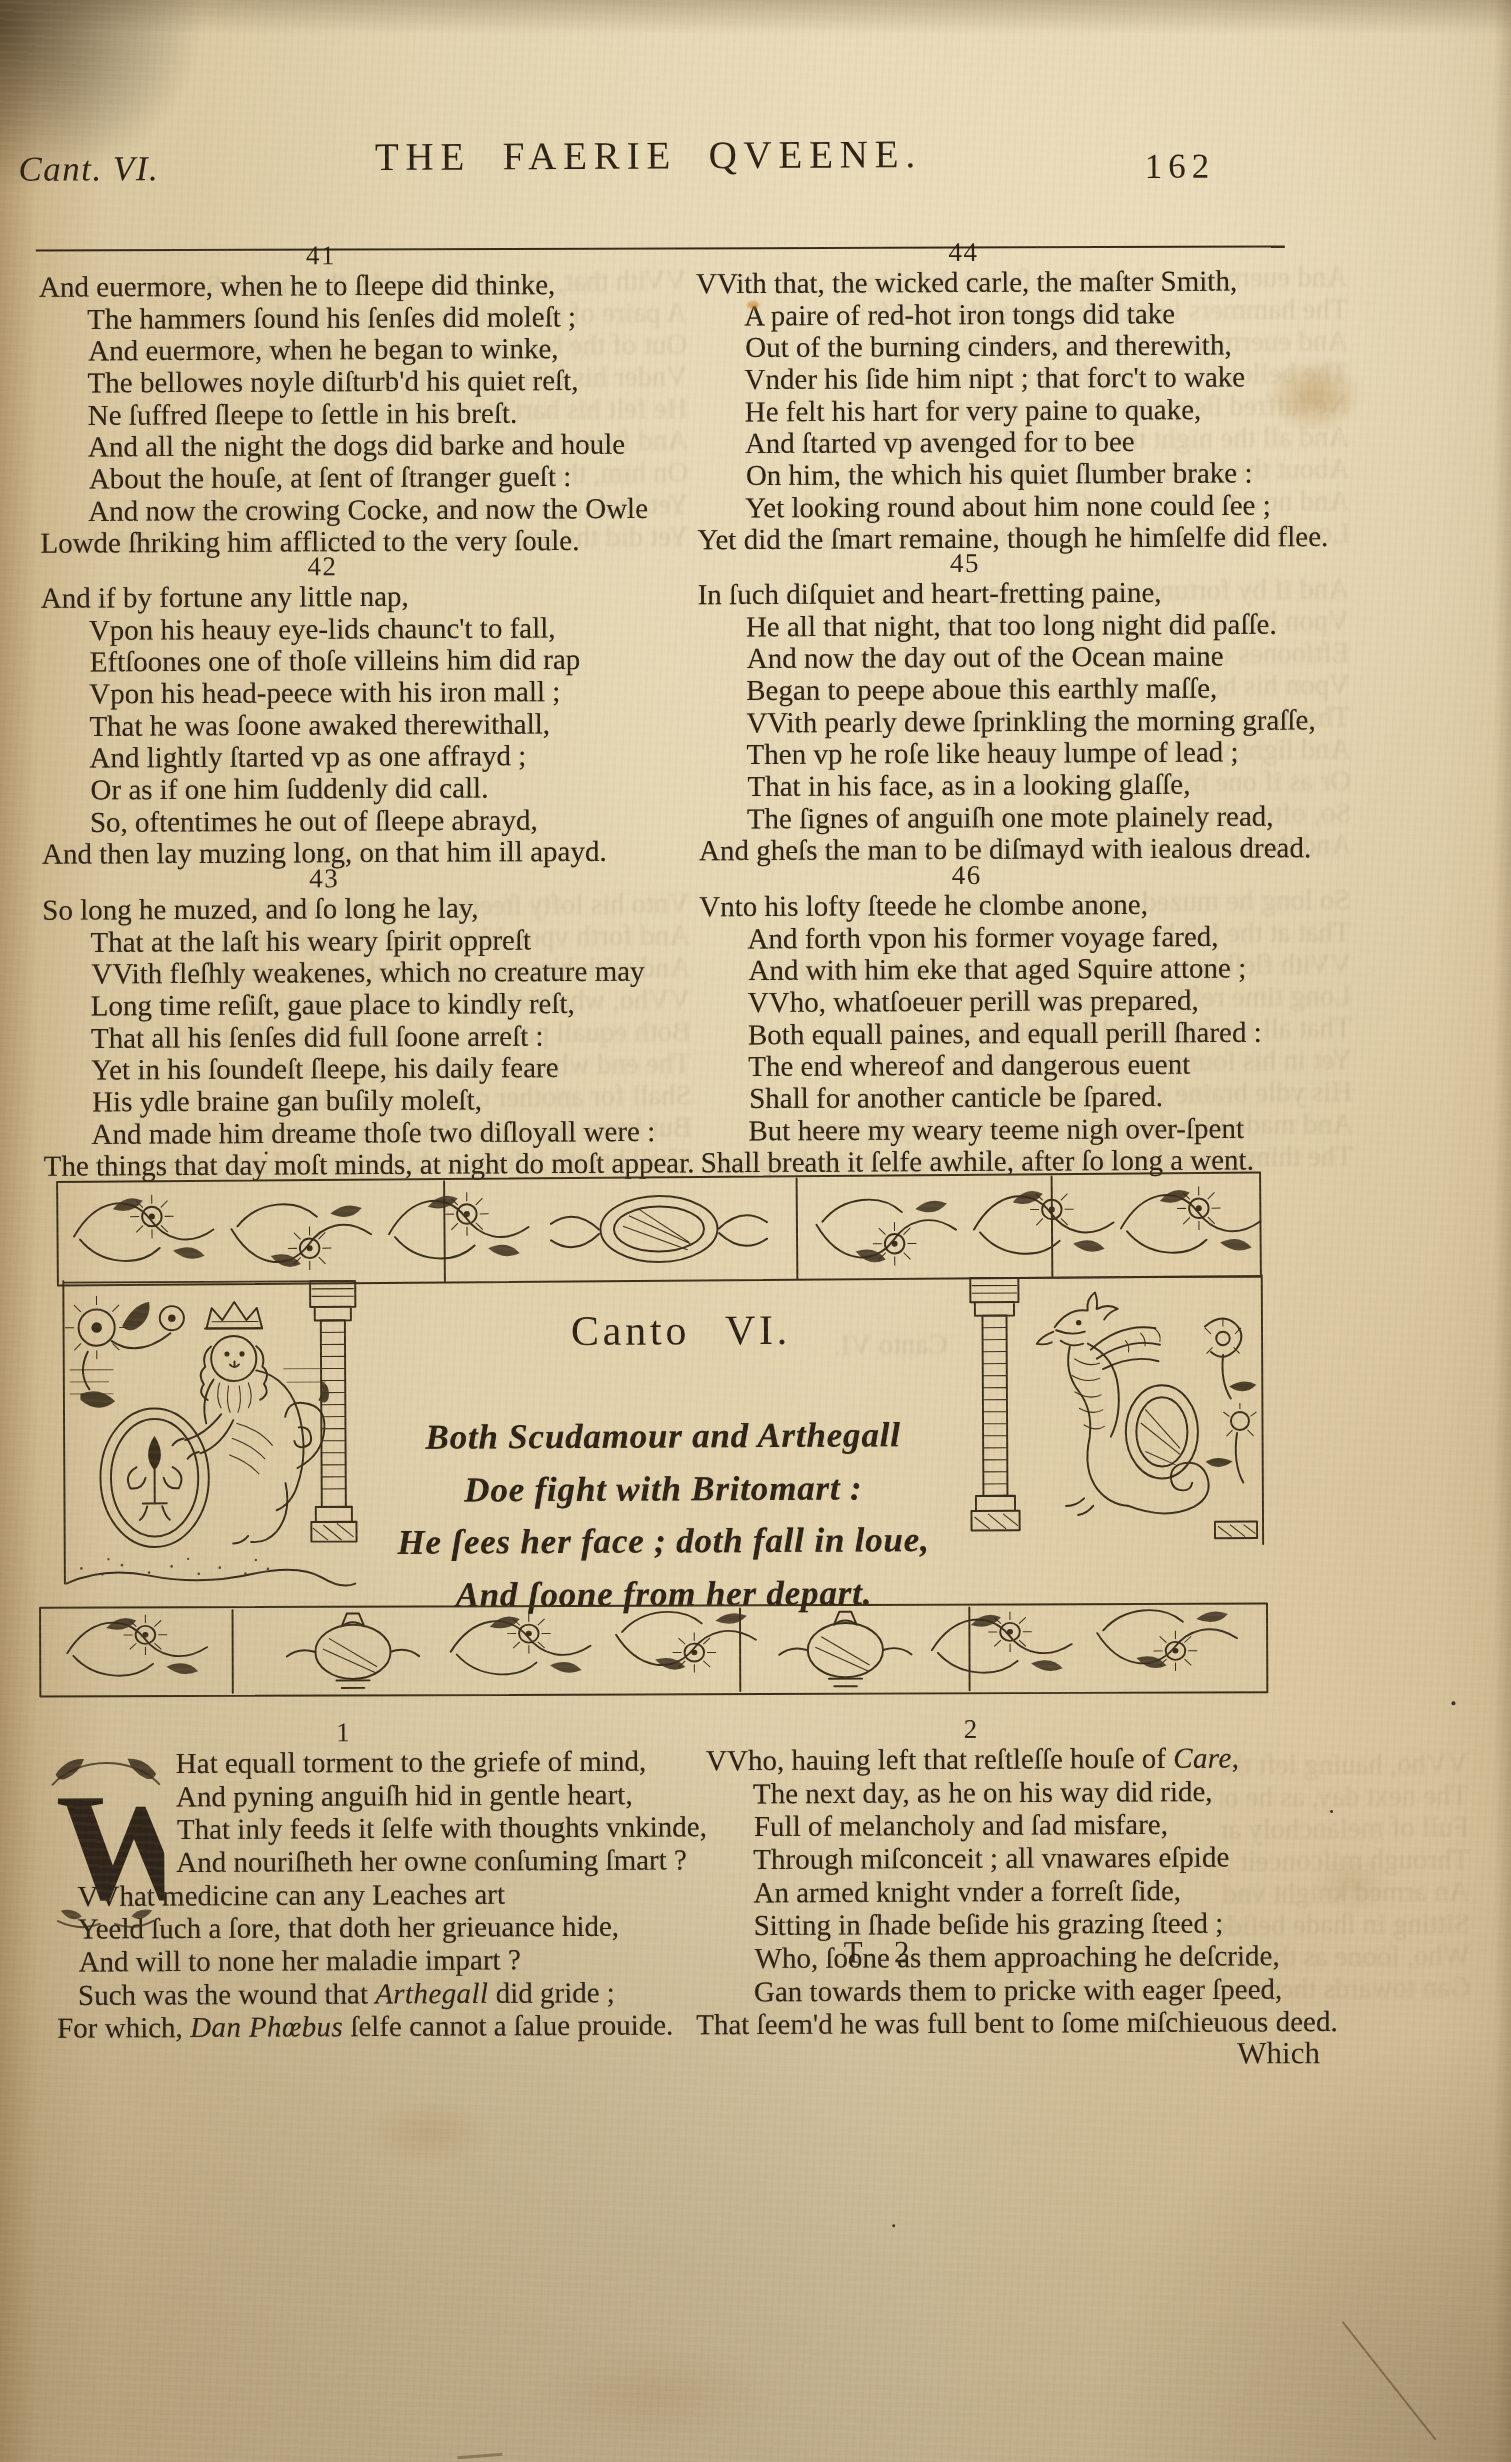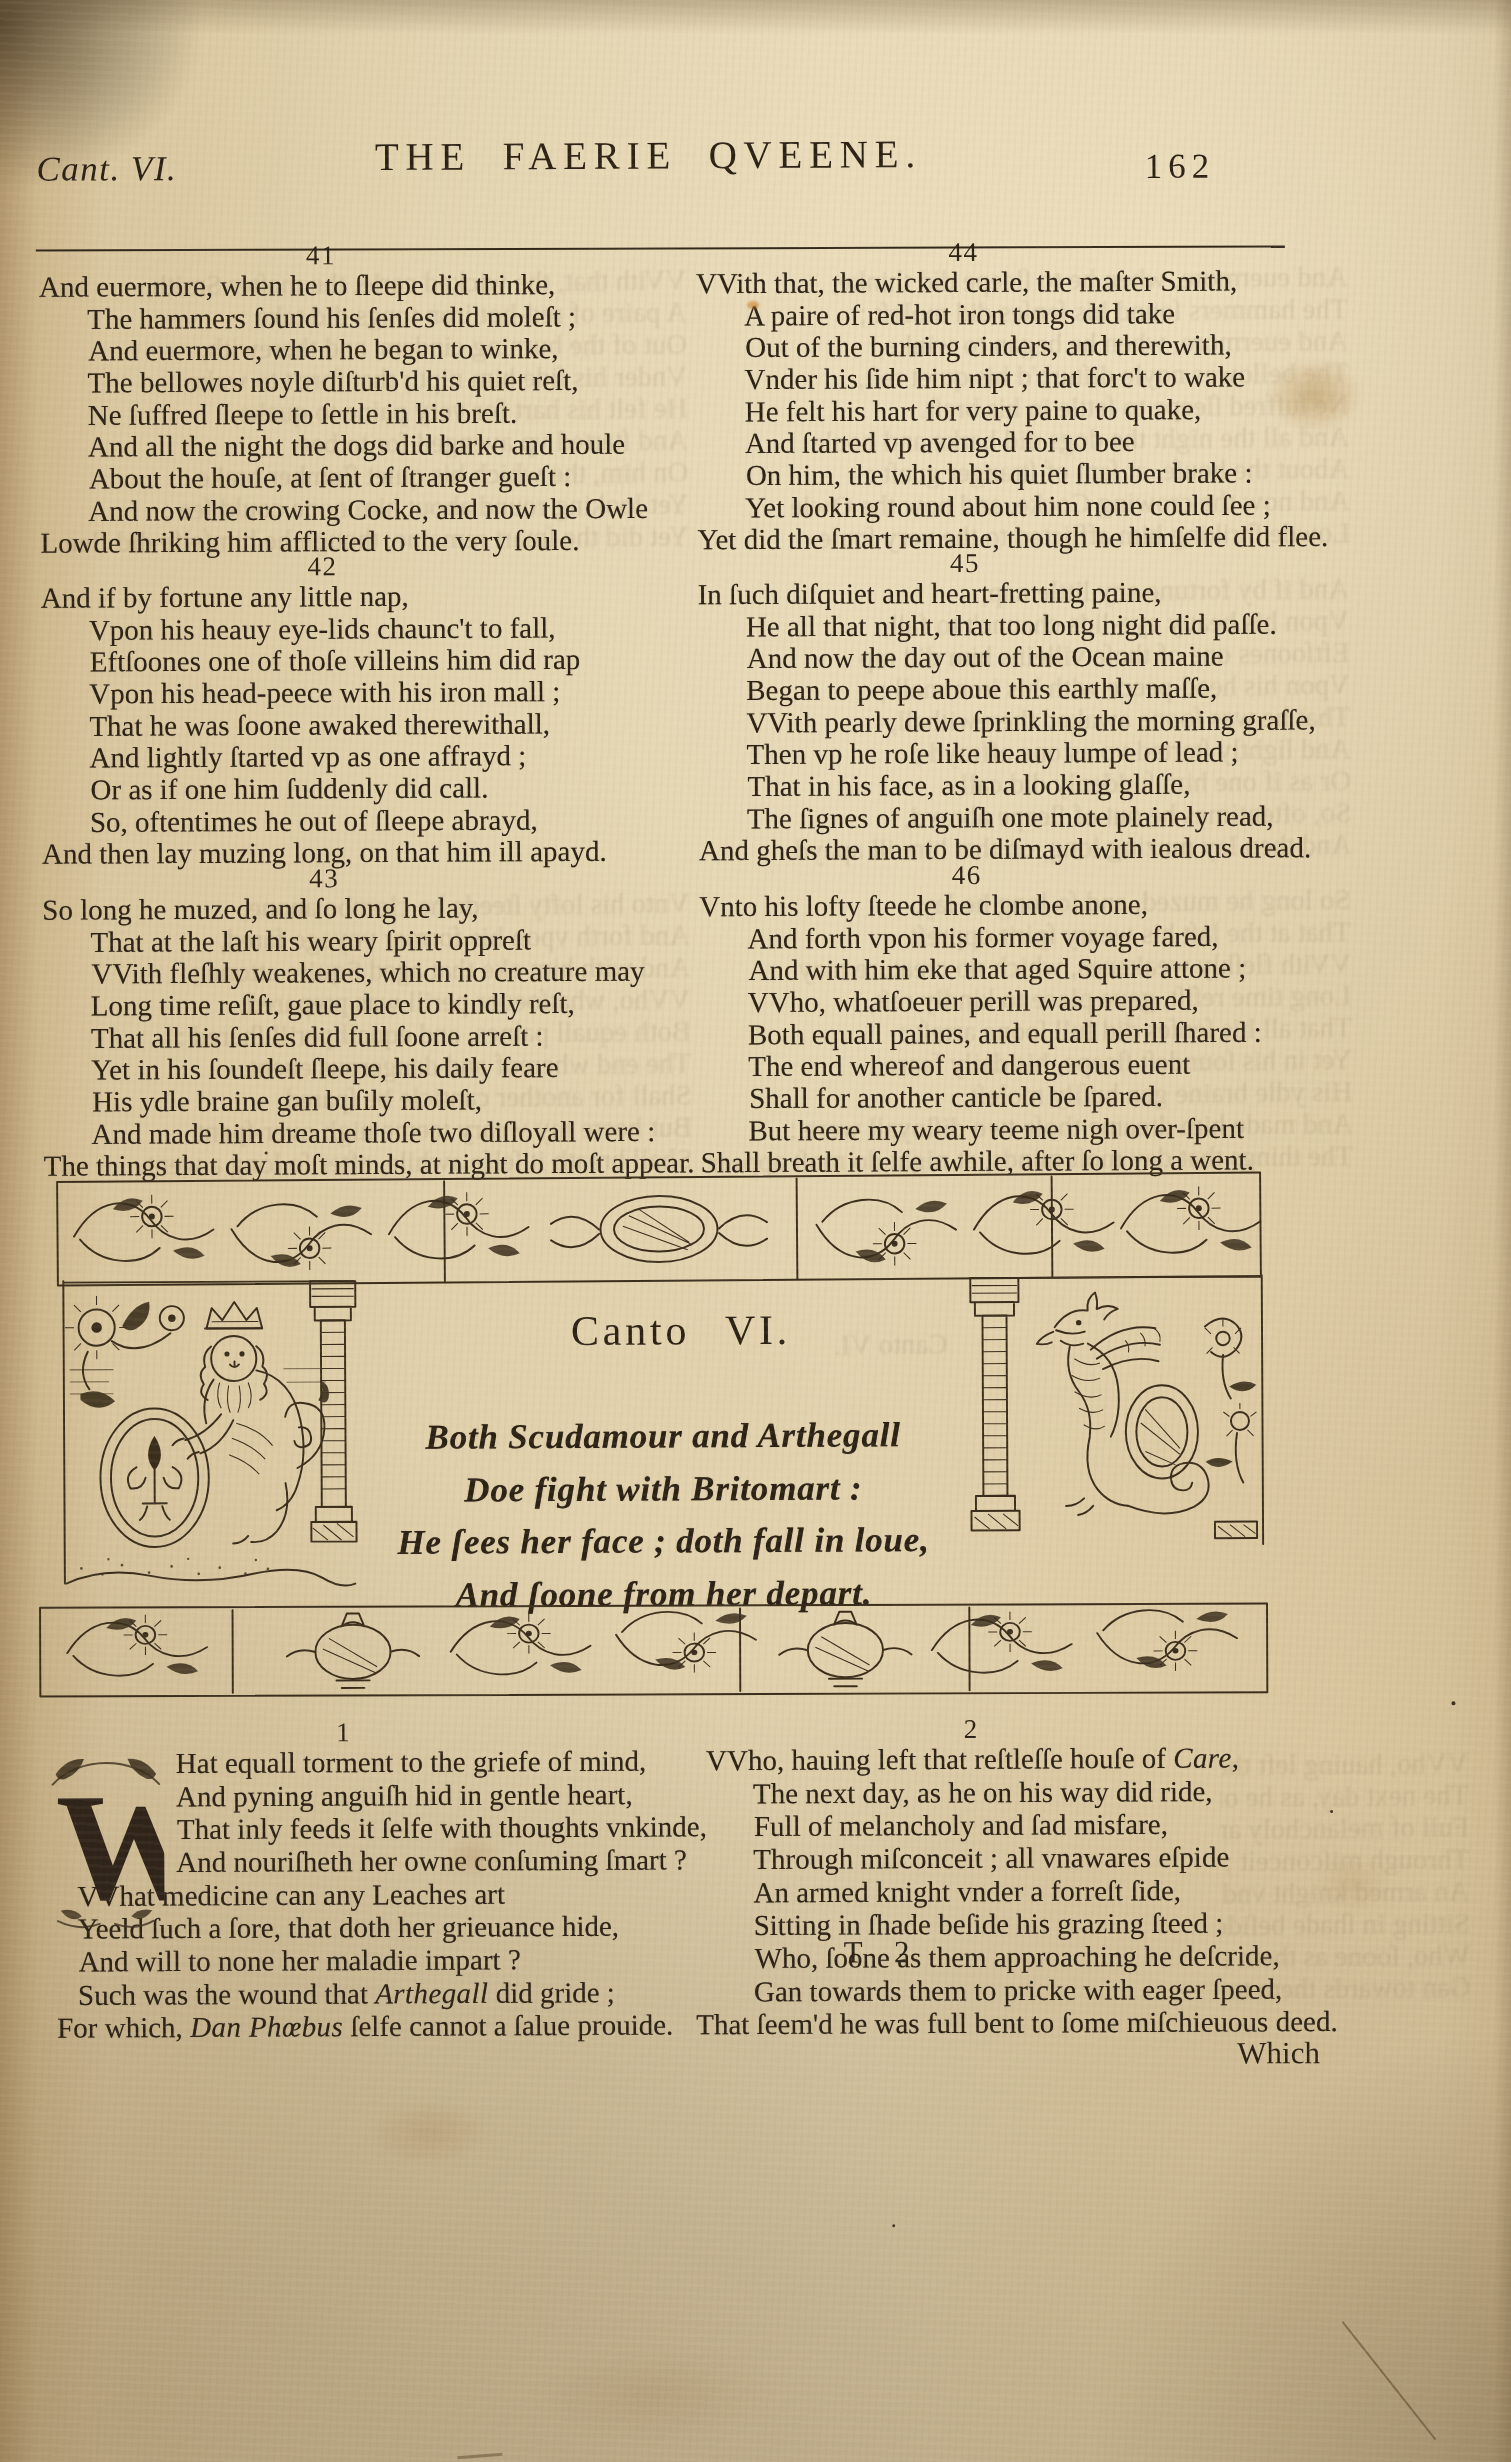--- a/index.html
+++ b/index.html
@@ -16,21 +16,21 @@
       radial-gradient(40% 25% at 100% 100%, rgba(80,60,35,.30), rgba(80,60,35,0) 70%),
       linear-gradient(90deg,#b2976c 0%,#cdb78d 2.5%,#d9c7a0 7%,#e0d0ab 28%,#e2d2ae 55%,#dccaa3 80%,#d5c29a 95%,#ccb78e 100%);
   }
   .texture{position:absolute;inset:0;pointer-events:none;opacity:.75;
     background:
       repeating-linear-gradient(93deg, rgba(120,98,66,.045) 0 2.3px, rgba(120,98,66,0) 2.3px 6.8px),
       repeating-linear-gradient(2deg, rgba(255,246,224,.05) 0 3px, rgba(255,246,224,0) 3px 8.3px);}
   .content{position:absolute;inset:0;transform:rotate(-0.30deg);}
 
   
-  .runhead-left{position:absolute;left:42px;top:146px;font-style:italic;font-size:35px;letter-spacing:1.5px;}
+  .runhead-left{position:absolute;left:24px;top:146px;font-style:italic;font-size:35px;letter-spacing:1.5px;}
   .runhead-center{position:absolute;left:331px;top:132px;width:646px;text-align:center;
     font-size:39px;letter-spacing:6.8px;word-spacing:15px;}
   .pagenum{position:absolute;left:1133px;top:149px;width:105px;text-align:center;font-size:35px;letter-spacing:6px;}
   .headrule{position:absolute;left:41px;top:247px;width:1249px;height:2.3px;background:#32281a;
     transform:rotate(.12deg);box-shadow:0 3.8px 0 -1.5px rgba(50,40,26,.22);}
 
   
   .stanza{position:absolute;}
   .snum{font-size:27px;text-align:center;letter-spacing:1.5px;height:28.6px;}
   .vline{font-size:29px;line-height:32px;white-space:nowrap;margin-left:48px;

